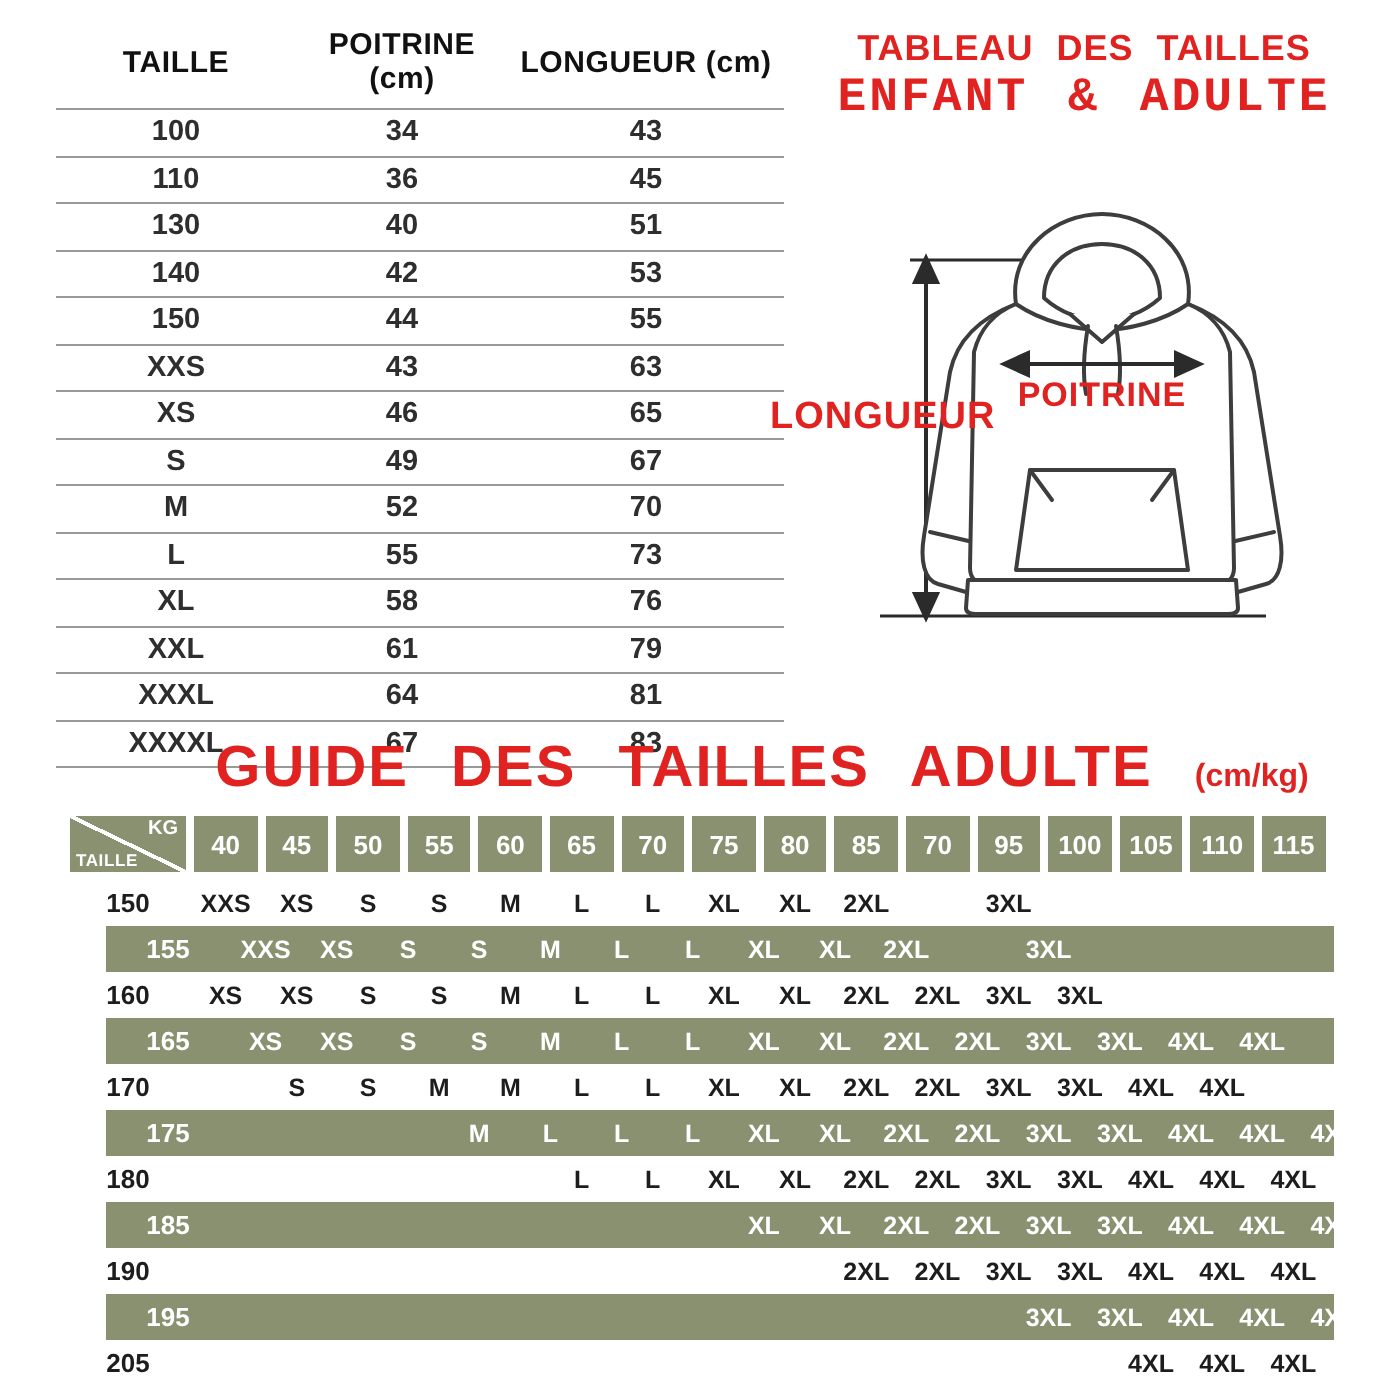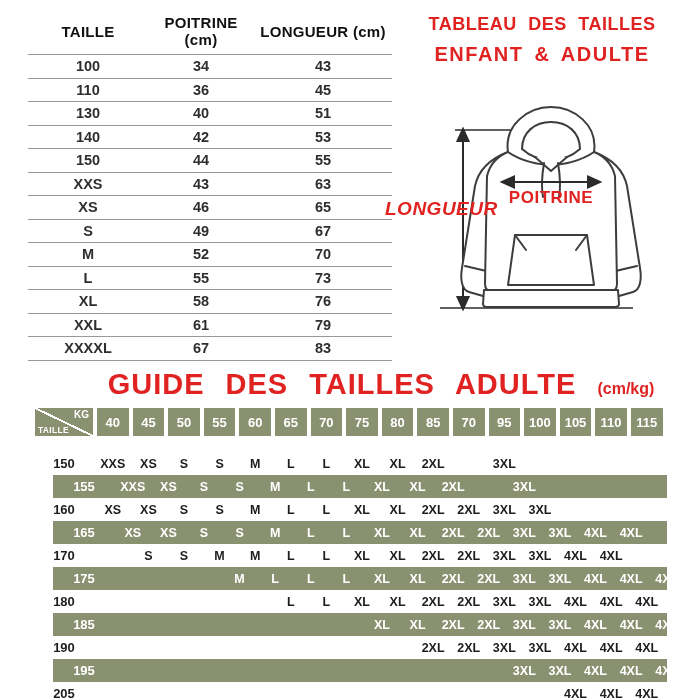--- a/index.html
+++ b/index.html
@@ -27,45 +27,45 @@
     font-size:14.5px;font-weight:700;color:#2e2e2e;text-align:center;
     height:20.5px;border-bottom:1px solid var(--line);
   }
 
   
   .main-title{
     position:absolute;left:392px;top:14px;width:300px;text-align:center;
     color:var(--red);font-weight:800;line-height:1.15;
   }
   .main-title .l1{font-size:18px;letter-spacing:.5px;word-spacing:6px;}
-  .main-title .l2{font-size:20px;margin-top:8px;letter-spacing:1.5px;word-spacing:4px;}
+  .main-title .l2{font-size:24px;margin-top:1px;letter-spacing:1.5px;word-spacing:4px;font-family:Liberation Mono, monospace;}
 
   
   .diagram{position:absolute;left:385px;top:100px;width:305px;height:245px;}
   .diagram svg{position:absolute;left:0;top:0;}
   .len-label{
     position:absolute;left:0px;top:98px;width:78px;text-align:right;
-    color:var(--red);font-weight:800;font-size:19px;letter-spacing:.5px;font-style:italic;
+    color:var(--red);font-weight:800;font-size:19px;letter-spacing:.5px;
   }
   .chest-label{
     position:absolute;left:118px;top:88px;width:96px;text-align:center;
     color:var(--red);font-weight:700;font-size:17px;letter-spacing:.5px;
   }
 
   
   .guide-title{
     position:absolute;left:0;top:368px;width:700px;text-align:center;
     color:var(--red);font-weight:800;font-size:29px;letter-spacing:1px;word-spacing:12px;padding-left:31px;
   }
   .guide-title .unit{font-size:16px;letter-spacing:0;word-spacing:0;font-weight:800;}
 
   
   .guide{position:absolute;left:33px;top:408px;width:634px;}
   .g-grid{display:grid;grid-template-columns:62px repeat(16,35.6px);}
-  .g-header{height:28px;margin-bottom:16px;text-align:center;}
+  .g-header{height:28px;margin-bottom:4px;text-align:center;}
   .gh-cell{
     background:var(--green);color:#fff;font-weight:800;font-size:13px;
     display:flex;align-items:center;justify-content:center;margin:0 2px;
   }
   .gh-corner{
     position:relative;background:var(--green);margin:0 2px;
     background-image:linear-gradient(to top right,
       rgba(0,0,0,0) calc(50% - 1px),#fff calc(50% - 1px),
       #fff calc(50% + 1px),rgba(0,0,0,0) calc(50% + 1px));
   }
@@ -149,20 +149,25 @@
       </tr>
       <tr>
         <td>XL</td>
         <td>58</td>
         <td>76</td>
       </tr>
       <tr>
         <td>XXL</td>
         <td>61</td>
         <td>79</td>
+      </tr>
+      <tr>
+        <td>XXXL</td>
+        <td>64</td>
+        <td>81</td>
       </tr>
       <tr>
         <td>XXXXL</td>
         <td>67</td>
         <td>83</td>
       </tr>
     </tbody>
 </table>
 
 <div class="main-title">

